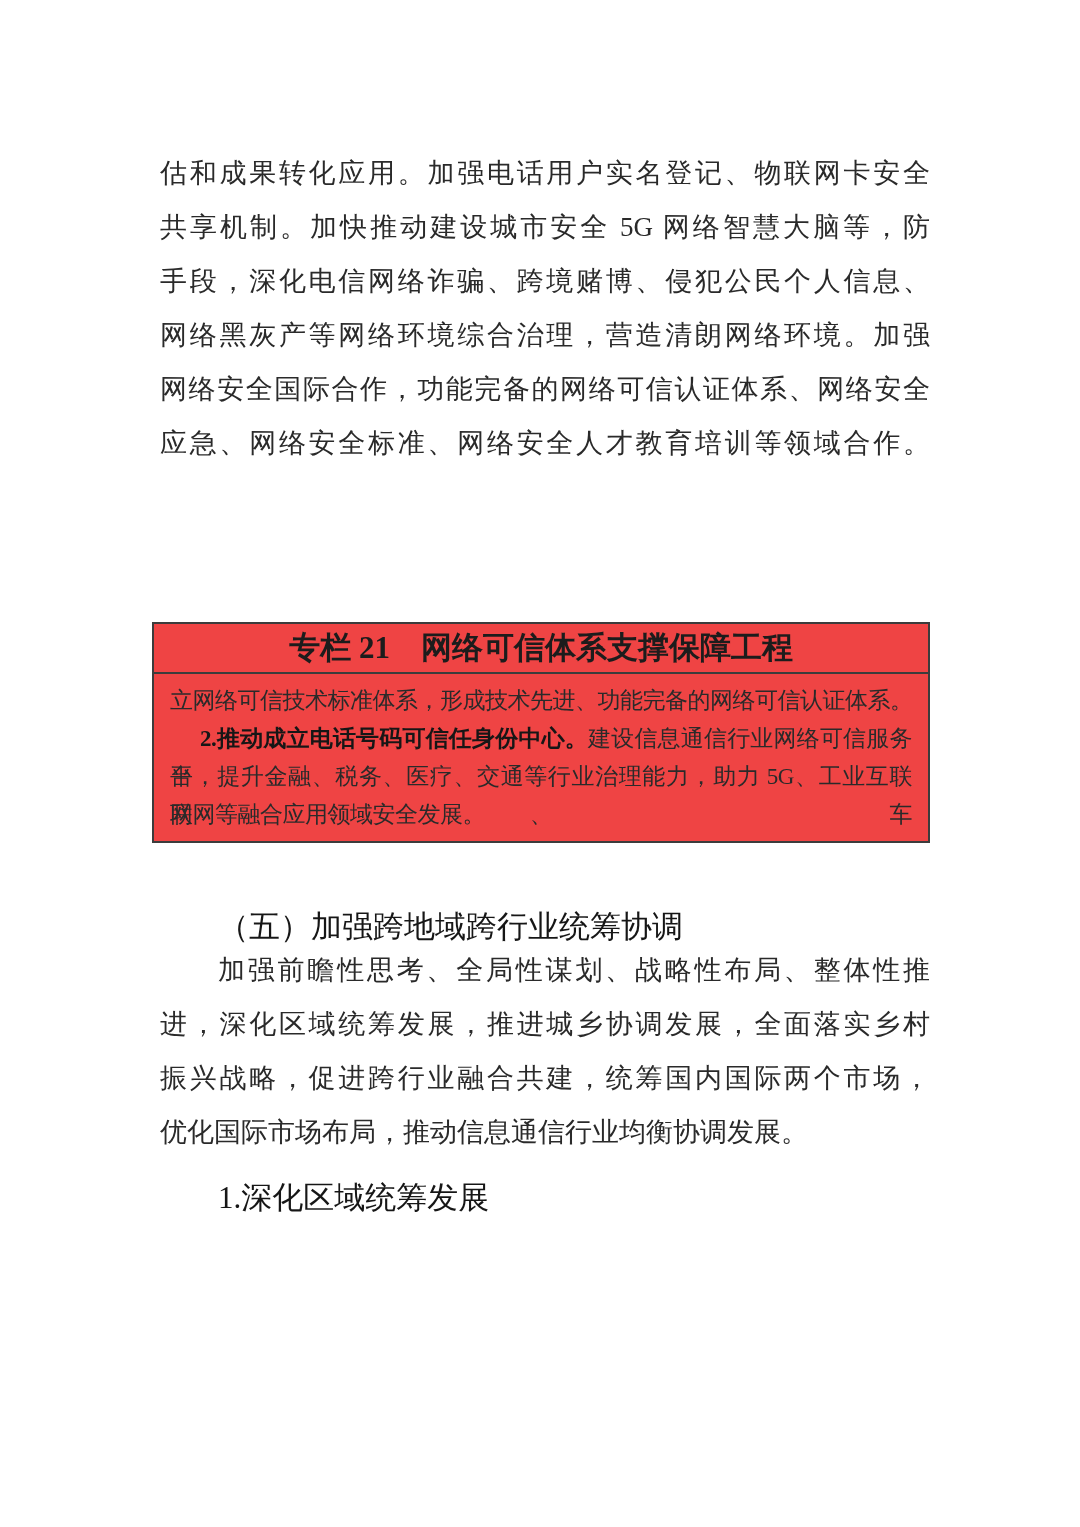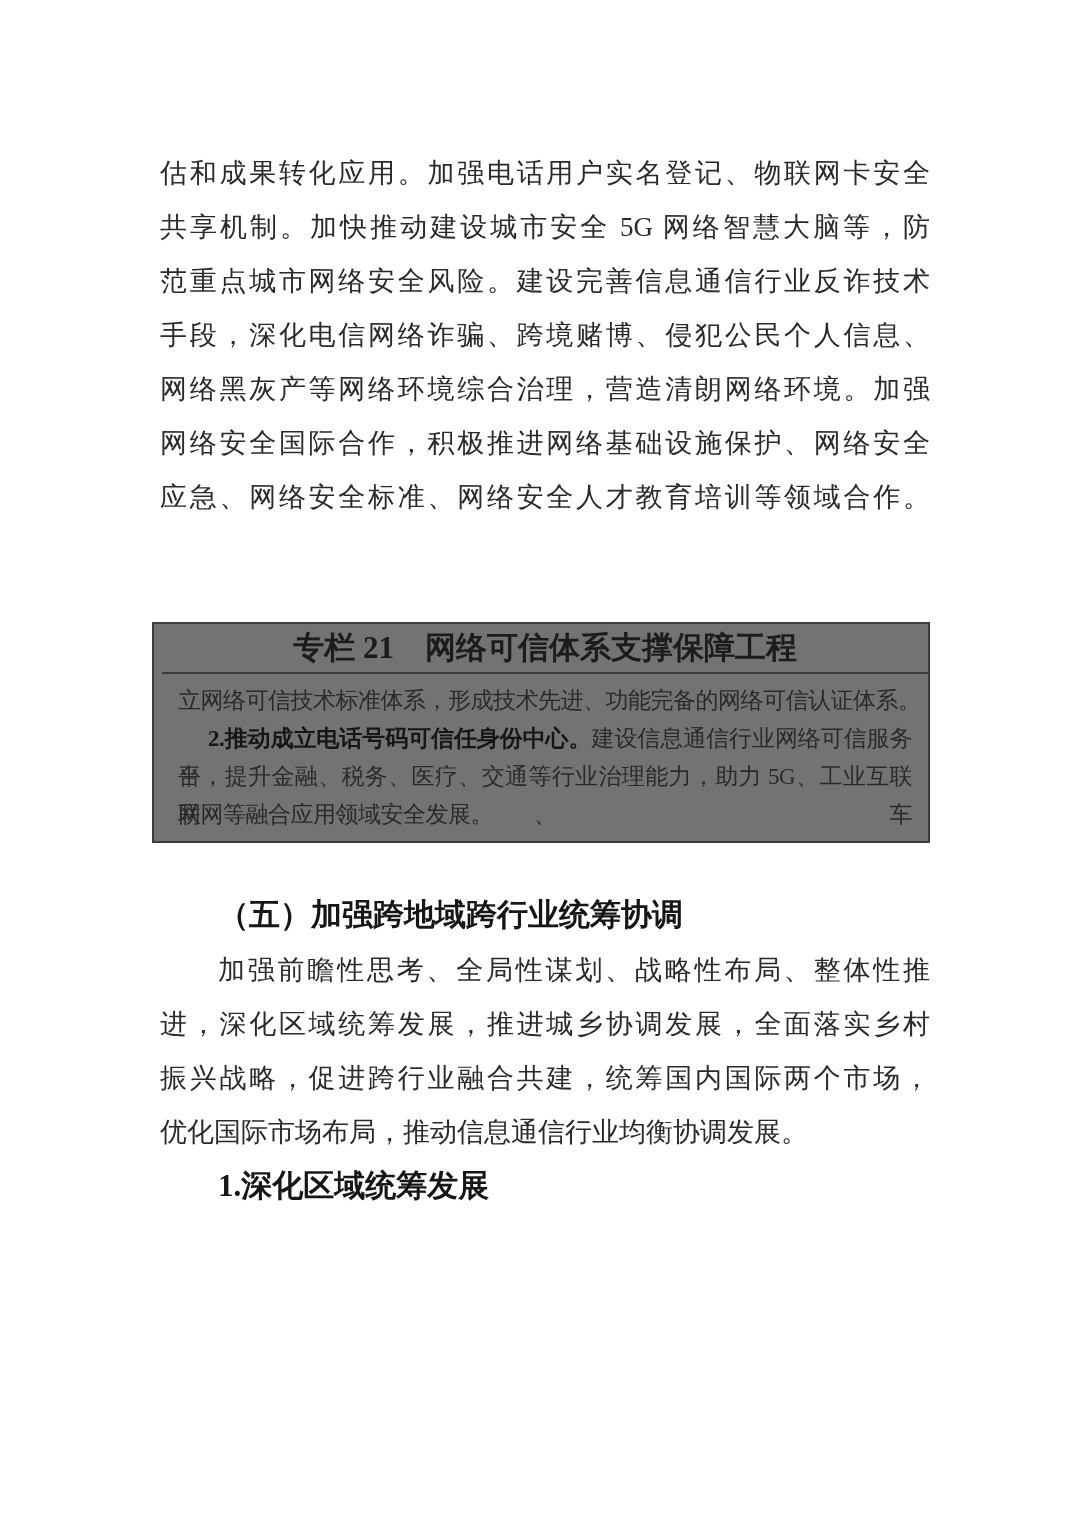--- a/index.html
+++ b/index.html
@@ -31,22 +31,21 @@
   .para .line.indent { text-indent: 58px; }
 
   
   .callout {
     position: absolute;
     left: 152px;
     top: 622px;
     width: 778px;
     box-sizing: border-box;
     border: 2px solid #3c3c3c;
-    background: #737373;
-    padding-left: 8px;
+    background: #ef4444;
   }
   .callout-header {
     height: 48px;
     line-height: 48px;
     text-align: center;
     font-size: 31px;
     font-weight: bold;
     color: #1c1c1c;
     border-bottom: 2px solid #3c3c3c;
   }
@@ -69,47 +68,47 @@
   .callout-body .lead { font-weight: bold; color: #161616; }
 
   
   .sec-heading {
     position: absolute;
     left: 160px;
     width: 770px;
     height: 50px;
     line-height: 50px;
     font-size: 31px;
-    font-weight: bold;
+    font-weight: normal;
     color: #161616;
     text-indent: 58px;
     white-space: nowrap;
+    margin-top: 12px;
   }
   .page-number {
     position: absolute;
     left: 0;
     top: 1418px;
     width: 100%;
     text-align: center;
     font-size: 24px;
     color: #2a2a2a;
   }
 </style>
 </head>
 <body>
 
 <div class="page">
 
   <div class="block para" style="top:146px;">
     <div class="line full">估和成果转化应用。加强电话用户实名登记、物联网卡安全</div>
     <div class="line full">共享机制。加快推动建设城市安全 5G 网络智慧大脑等，防</div>
-    <div class="line full">范重点城市网络安全风险。建设完善信息通信行业反诈技术</div>
     <div class="line full">手段，深化电信网络诈骗、跨境赌博、侵犯公民个人信息、</div>
     <div class="line full">网络黑灰产等网络环境综合治理，营造清朗网络环境。加强</div>
-    <div class="line full">网络安全国际合作，积极推进网络基础设施保护、网络安全</div>
+    <div class="line full">网络安全国际合作，功能完备的网络可信认证体系、网络安全</div>
     <div class="line full">应急、网络安全标准、网络安全人才教育培训等领域合作。</div>
   </div>
 
   <div class="callout">
     <div class="callout-header">专栏 21　网络可信体系支撑保障工程</div>
     <div class="callout-body">
       <div class="bline">立网络可信技术标准体系，形成技术先进、功能完备的网络可信认证体系。</div>
       <div class="bline full indent"><span class="lead">2.推动成立电话号码可信任身份中心。</span><span>建设信息通信行业网络可信服务平</span></div>
       <div class="bline full">台，提升金融、税务、医疗、交通等行业治理能力，助力 5G、工业互联网、车</div>
       <div class="bline">联网等融合应用领域安全发展。</div>

